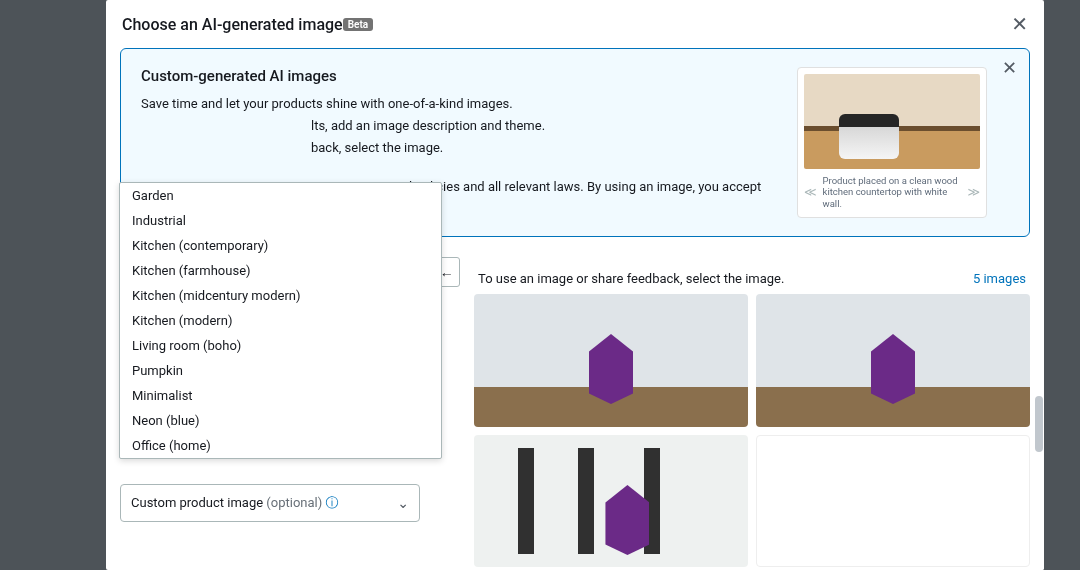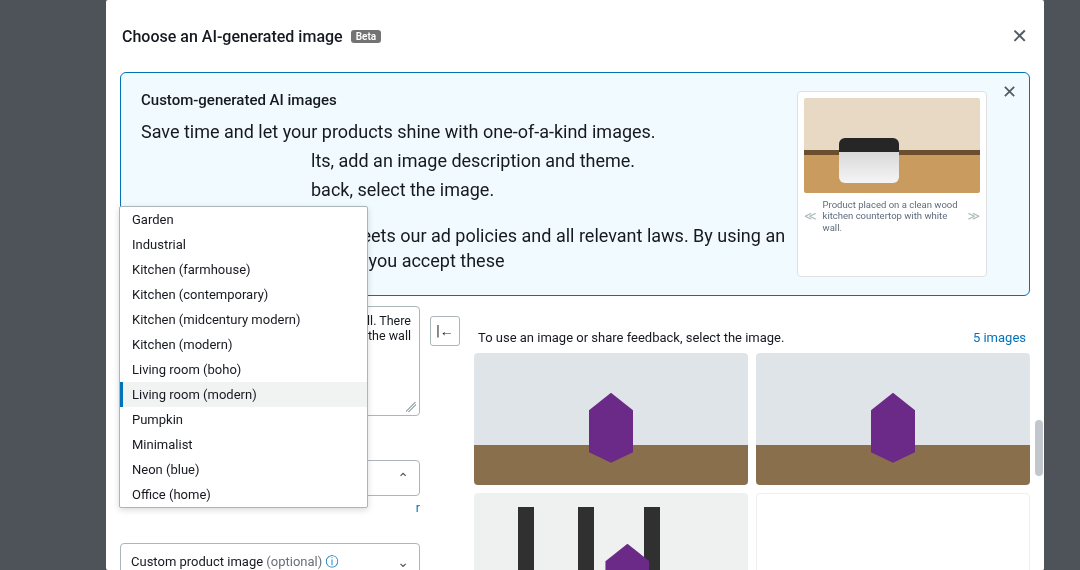--- a/index.html
+++ b/index.html
@@ -20,22 +20,21 @@
     bottom: 0;
     background: #fff;
     border-radius: 2px;
     overflow: hidden;
     display: flex;
     flex-direction: column;
   }
   .modal-header {
     display: flex;
     align-items: center;
-    padding: 26px 16px;
-    gap: 8px;
+    padding: 14px 16px;
   }
   .modal-title {
     font-size: 16px;
     font-weight: 500;
   }
   .beta-badge {
     background: #737373;
     color: #fff;
     font-size: 10px;
     font-weight: 600;
@@ -65,21 +64,21 @@
     gap: 8px;
     position: relative;
   }
   .info-card-text { flex: 1; }
   .info-card h3 {
     font-size: 15px;
     font-weight: 500;
     margin-bottom: 10px;
   }
   .info-card p {
-    font-size: 18px;
+    font-size: 13px;
     color: #16191f;
     margin-bottom: 4px;
     line-height: 1.4;
   }
   .info-card-close {
     position: absolute;
     right: 12px;
     top: 10px;
     font-size: 18px;
     color: #545b64;
@@ -168,21 +167,21 @@
     background: #fff;
   }
   .select-row .optional { color: #687078; }
   .chev { color: #545b64; font-size: 14px; }
   .link-blue { color: #0073bb; }
   
   .dropdown {
     position: absolute;
     left: 13px;
     top: 134px;
-    width: 249px;
+    width: 323px;
     max-height: 340px;
     background: #fff;
     border: 1px solid #aab7b8;
     border-radius: 2px;
     box-shadow: 0 2px 6px rgba(0,0,0,.15);
     z-index: 20;
     overflow-y: auto;
   }
   .dropdown::-webkit-scrollbar { width: 8px; }
   .dropdown-item {
@@ -354,26 +353,25 @@
           </div>
           <div class="tile" style="background:#fff;border:1px solid #eee"></div>
         </div>
       </div>
 
     </div>
 
     <div class="dropdown" id="dropdown-list">
         <div class="dropdown-item">Garden</div>
         <div class="dropdown-item">Industrial</div>
+        <div class="dropdown-item">Kitchen (contemporary)</div>
         <div class="dropdown-item">Kitchen (farmhouse)</div>
-        <div class="dropdown-item">Kitchen (contemporary)</div>
         <div class="dropdown-item">Kitchen (midcentury modern)</div>
         <div class="dropdown-item">Kitchen (modern)</div>
         <div class="dropdown-item">Living room (boho)</div>
-        <div class="dropdown-item selected">Living room (modern)</div>
         <div class="dropdown-item">Pumpkin</div>
         <div class="dropdown-item">Minimalist</div>
         <div class="dropdown-item">Neon (blue)</div>
         <div class="dropdown-item">Office (home)</div>
       </div>
 
     <div class="scrollbar-ghost">
       <div class="scrollbar-thumb"></div>
     </div>
 

